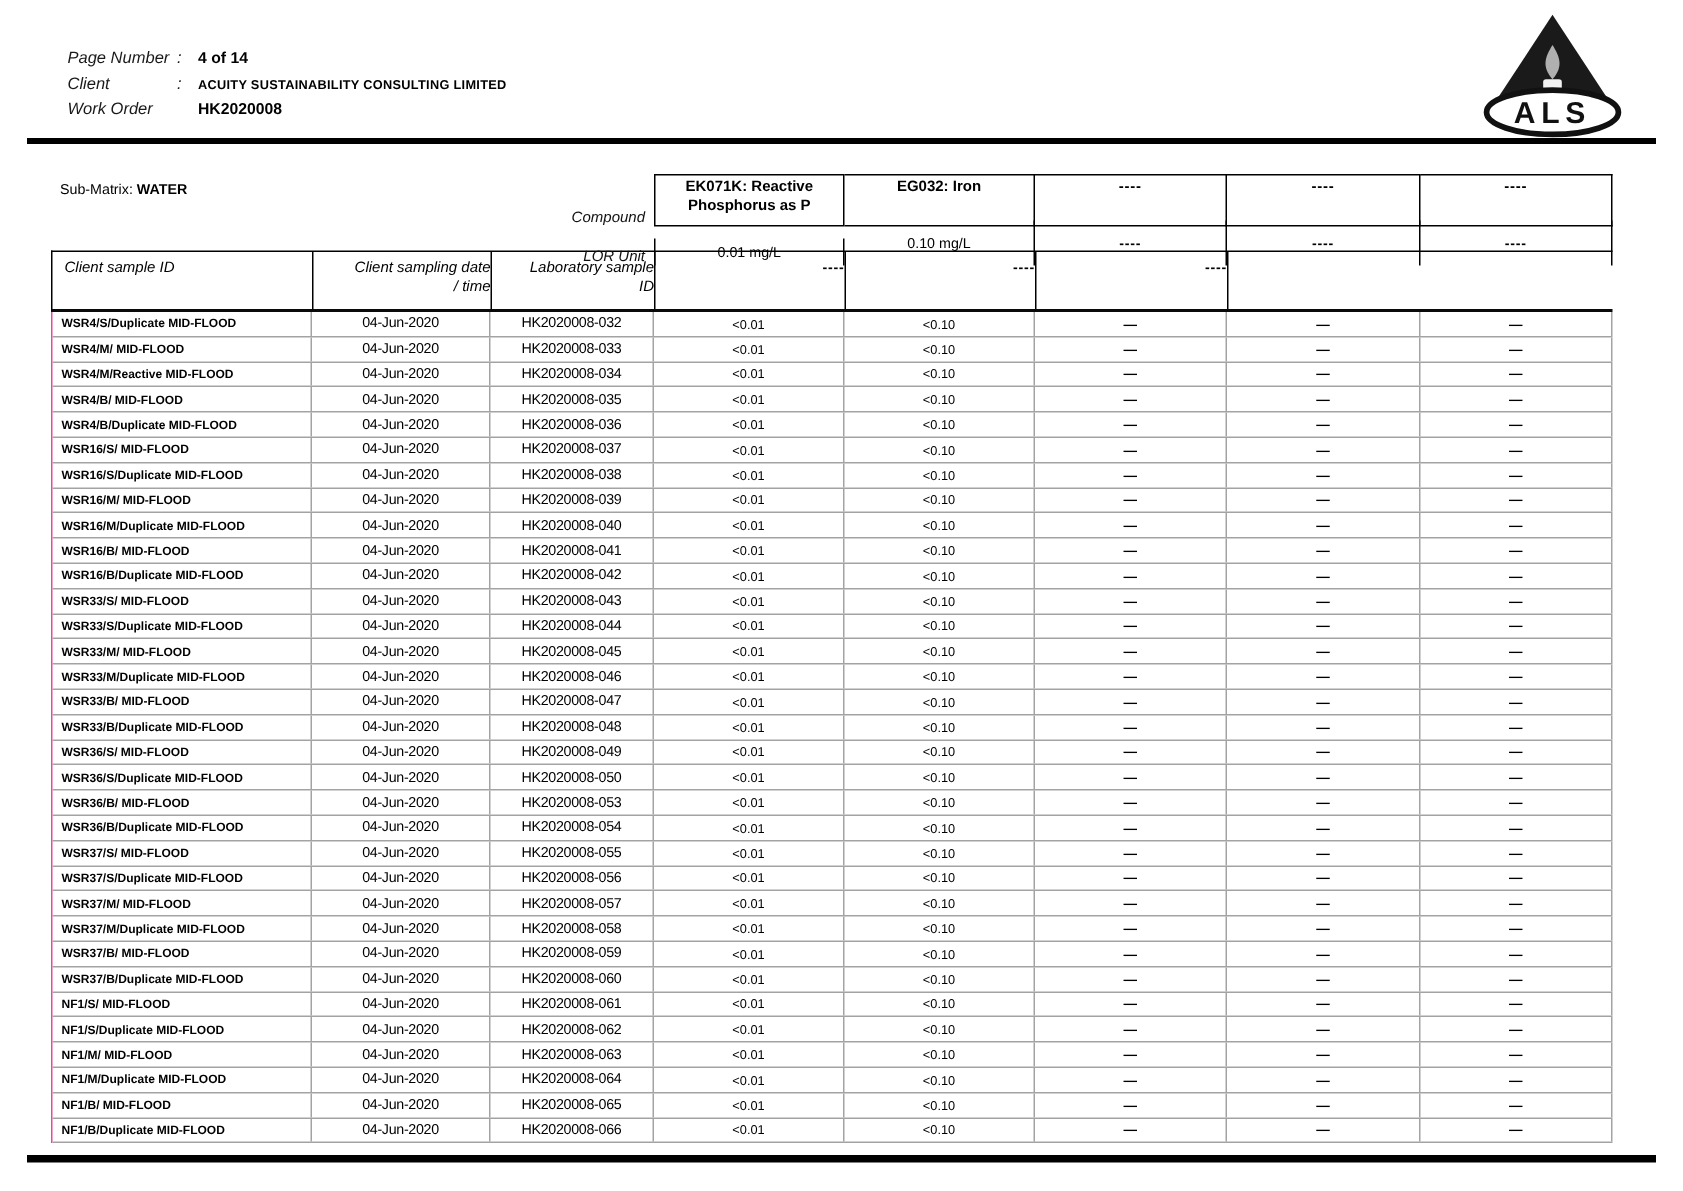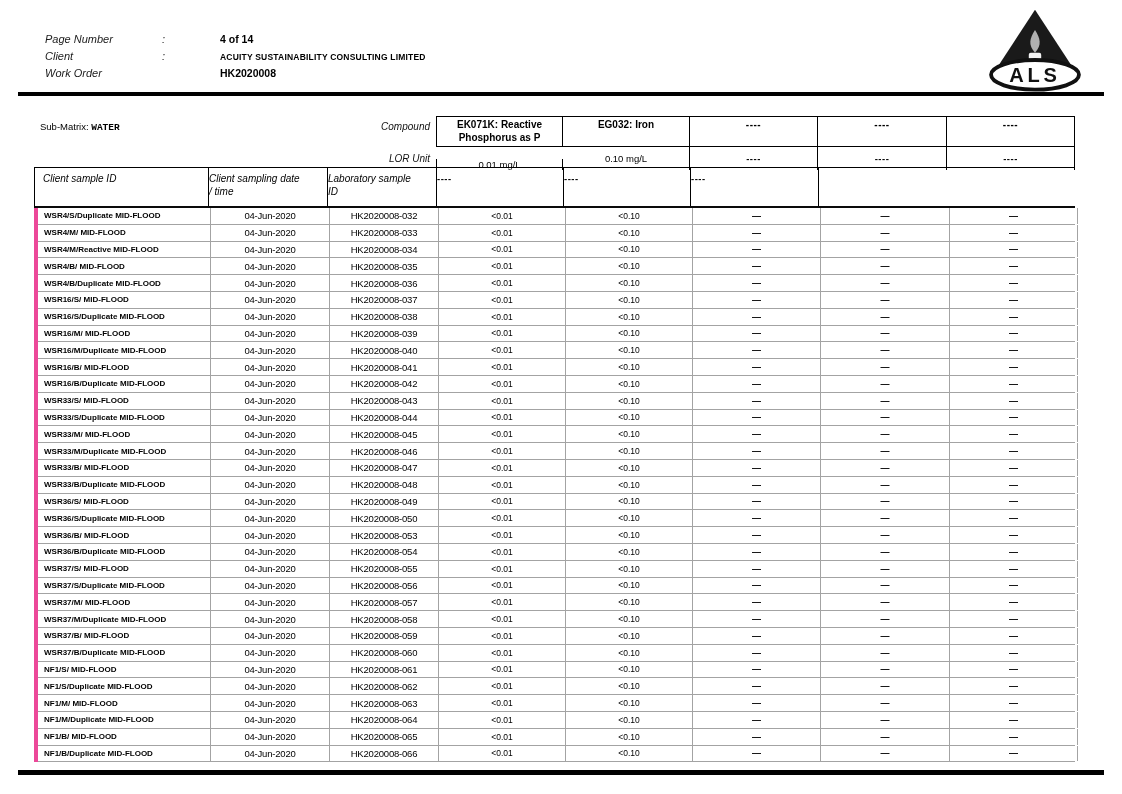--- a/index.html
+++ b/index.html
@@ -4,53 +4,53 @@
 <style>
   * { margin:0; padding:0; box-sizing:border-box; }
   html,body { background:#e8e8e8; }
   .page {
     position:relative; width:1122px; height:794px; background:#ffffff;
     font-family:"Liberation Sans","DejaVu Sans",sans-serif; color:#000;
     overflow:hidden; margin:0 auto;
   }
   
   .hdr { position:absolute; left:45px; top:33px; }
-  .hdr-row { display:grid; grid-template-columns:73px 14px auto; height:17px; align-items:baseline;gap:44px; }
+  .hdr-row { display:grid; grid-template-columns:73px 14px auto; height:17px; align-items:baseline; }
   .hdr-label { font-style:italic; font-size:11px; color:#1a1a1a; }
   .hdr-colon { font-style:italic; font-size:11px; color:#1a1a1a; }
   .hdr-value { font-weight:bold; font-size:10.5px; }
   .hdr-value.small { font-size:8.5px; letter-spacing:.2px; }
   .rule { position:absolute; left:18px; width:1086px; background:#000; }
   .rule-top { top:92px; height:4px; }
   .rule-bottom { top:770px; height:4.5px; }
   .logo { position:absolute; left:986px; top:7px; width:98px; height:86px; }
   
   .tbl { position:absolute; left:34px; top:116px; width:1041px; }
   .rowAB { display:grid; grid-template-columns:402px 127px 127px 128px 129px 128px; }
   .rowA { height:31px; }
   .rowB { height:20px; }
   .rowC { display:grid; grid-template-columns:174px 119px 109px 127px 127px 128px 129px 128px;
           height:41px; border-top:1px solid #000; border-left:1px solid #000; border-bottom:2.5px solid #0a0a0a; }
   .ha-left { display:flex; justify-content:space-between; align-items:flex-start; padding:5px 6px 0 6px; }
   .hb-left { display:flex; justify-content:flex-end; align-items:center; padding-right:6px;text-align:right; }
   .submatrix { font-size:9.5px; }
-  .submatrix b { font-weight:bold;font-family:Liberation Mono, monospace; }
-  .itlabel { font-style:italic; font-size:10px; color:#111; }
+  .submatrix b { font-weight:bold; }
+  .itlabel { font-style:italic; font-size:10px; color:#111;margin-top:19px; }
   .acell { border-top:1px solid #000; border-right:1px solid #000; border-bottom:1px solid #000;
            font-weight:bold; font-size:10px; line-height:12.5px; text-align:center; padding-top:2px; }
   .acell.first { border-left:1px solid #000; }
   .bcell { border-right:1px solid #000; font-size:9.5px; text-align:center;
            display:flex; align-items:center; justify-content:center; }
   .bcell.first { border-left:1px solid #000;margin-top:12px; }
-  .ccell { border-right:1px solid #000; font-size:9.5px; line-height:13px; text-align:left; padding-top:4px; }
+  .ccell { border-right:1px solid #000; font-size:9.5px; line-height:13px; text-align:right; padding-top:4px; }
   .ccell.id { text-align:left; padding-left:8px; font-style:italic; font-size:10px; }
   .ccell.it { font-style:italic; font-size:10px; }
   .dash { font-weight:bold; letter-spacing:.5px; }
   
-  .body { border-left:4px solid #ec4899; }
+  .body { border-left:1px solid #ec4899; }
   .drow { display:grid; grid-template-columns:173px 119px 109px 127px 127px 128px 129px 128px;
           height:16.8px; border-bottom:1px solid #a3a3a3; }
   .dcell { border-right:1px solid #a3a3a3; display:flex; align-items:center; justify-content:center;
            font-size:8.5px; overflow:hidden; white-space:nowrap; }
   .dcell.c0 { justify-content:flex-start; padding-left:6px; font-weight:bold; font-size:8px; }
   .dcell.c1, .dcell.c2 { font-size:9.5px; letter-spacing:-0.2px; }
   .dcell.dashv { font-weight:bold; font-size:9px; }
 </style>
 </head>
 <body>

